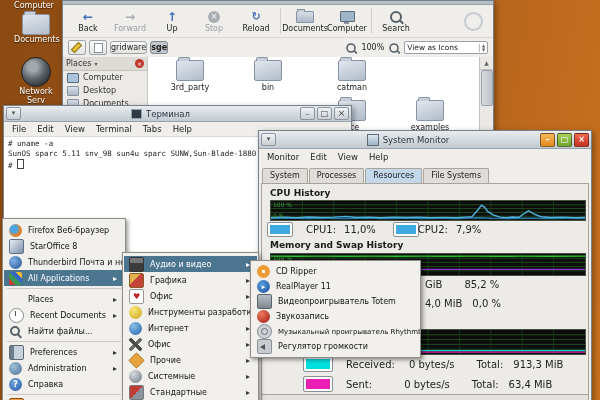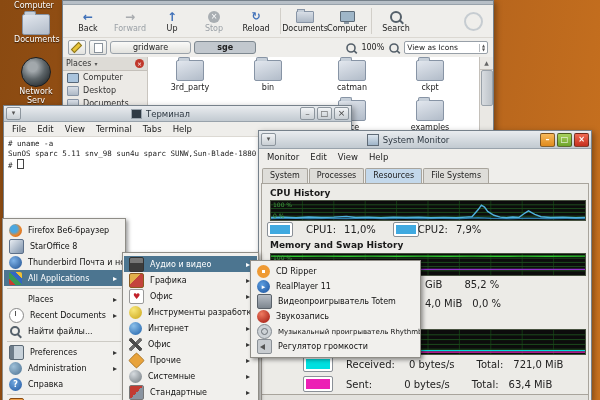--- a/index.html
+++ b/index.html
@@ -44,21 +44,21 @@
   .i-comp-tb{width:13px;height:9px;border:1px solid #5d6b78;background:#9fb6c8;border-radius:1px;position:relative}
   .i-comp-tb::after{content:"";position:absolute;left:3px;bottom:-3px;width:5px;height:2px;background:#8a97a3}
   .i-mag{width:8px;height:8px;border:2px solid #55606a;border-radius:50%;position:relative}
   .i-mag::after{content:"";position:absolute;width:5px;height:2px;background:#55606a;transform:rotate(45deg);right:-4px;bottom:-2px}
   .vsep{width:1px;height:26px;background:#d2cfc9;margin:0 3px}
   .throbber{width:15px;height:15px;border:2px solid #c6ccd1;border-radius:50%;margin-left:auto;margin-right:10px}
   .fm-loc{height:19px;display:flex;align-items:center;gap:3px;padding:0 5px;border-top:1px solid #dbd8d2}
   .lb-btn{width:16px;height:13px;border:1px solid #9aa2aa;border-radius:2px;background:linear-gradient(#fbfbfa,#e3e3df);position:relative}
   .i-pencil::before{content:"";position:absolute;width:9px;height:3px;background:#e8c437;border:1px solid #8a7420;transform:rotate(-45deg);top:4px;left:2px}
   .i-doc::before{content:"";position:absolute;left:4px;top:2px;width:7px;height:8px;background:#fff;border:1px solid #8a939c}
-  .crumb{padding:1px 22px;border:1px solid #9aa2aa;border-radius:3px;background:linear-gradient(#fafaf8,#e2e2de);font-size:8px;color:#222}
+  .crumb{padding:1px 0;border:1px solid #9aa2aa;border-radius:3px;background:linear-gradient(#fafaf8,#e2e2de);font-size:8px;color:#222}
   .crumb.cur{background:#c2c8ce;border-color:#7e8890;font-weight:bold}
   .fm-zoom{margin-left:auto;display:flex;align-items:center;gap:4px;font-size:8px;color:#222}
   .combo{display:flex;align-items:center;border:1px solid #98a0a8;background:#fff;border-radius:2px;font-size:7.5px;padding:1px 2px;gap:21px}
   .stepper{display:flex;flex-direction:column;font-size:4px;color:#555;line-height:1;border-left:1px solid #b8bcc0;padding-left:2px}
   .fm-body{display:flex;height:86px}
   .fm-side{width:84px;background:#eceae6;border-right:1px solid #c9c5bf;font-size:8px;color:#333}
   .side-hd{height:13px;display:flex;align-items:center;padding:0 3px;background:#dddbd6;border-bottom:1px solid #c4c0ba;gap:3px}
   .side-hd .cx{margin-left:auto;width:9px;height:9px;border-radius:50%;background:#c0372b;color:#fff;font-size:6px;display:flex;align-items:center;justify-content:center}
   .srow{height:13px;display:flex;align-items:center;gap:4px;padding:0 4px}
   .mini{width:10px;height:8px;flex:none}
@@ -252,24 +252,20 @@
           <div class="flabel">3rd_party</div>
         </div>
       <div class="folder" style="left:90px;top:3px">
           <div class="fold"></div>
           <div class="flabel">bin</div>
         </div>
       <div class="folder" style="left:174px;top:3px">
           <div class="fold"></div>
           <div class="flabel">catman</div>
         </div>
-      <div class="folder" style="left:252px;top:3px">
-          <div class="fold"></div>
-          <div class="flabel">ckpt</div>
-        </div>
       <div class="folder" style="left:174px;top:43px">
           <div class="fold"></div>
           <div class="flabel">ace</div>
         </div>
       <div class="folder" style="left:252px;top:43px">
           <div class="fold"></div>
           <div class="flabel">examples</div>
         </div>
     </div>
     <div class="fm-scroll">
@@ -408,21 +404,21 @@
           <line x1="0" y1="80" x2="100" y2="80" stroke="#1d4a1d" stroke-width="1" vector-effect="non-scaling-stroke"></line>
           <polyline points="0,86 100,86" fill="none" stroke="#00d8d8" stroke-width="1.4" vector-effect="non-scaling-stroke"></polyline>
           <polyline points="0,92 100,92" fill="none" stroke="#e01cb0" stroke-width="1.4" vector-effect="non-scaling-stroke"></polyline>
         </svg>
     </div>
     <div class="leg" style="left:42px;top:173px">
       <span class="sw sw-net" style="background: rgb(0, 224, 224);"></span>
       <span style="margin-left:14px">Received:</span>
       <span style="margin-left:14px">0 bytes/s</span>
       <span style="margin-left:22px">Total:</span>
-      <span style="margin-left:10px">721,0 MiB</span>
+      <span style="margin-left:10px">913,3 MiB</span>
     </div>
     <div class="leg" style="left:42px;top:193px">
       <span class="sw sw-net" style="background: rgb(236, 31, 181);"></span>
       <span style="margin-left:14px">Sent:</span>
       <span style="margin-left:32px">0 bytes/s</span>
       <span style="margin-left:22px">Total:</span>
       <span style="margin-left:10px">63,4 MiB</span>
     </div>
     <div class="sep-h" style="top:210px"></div>
     <div class="strip" style="height:5px"></div>

